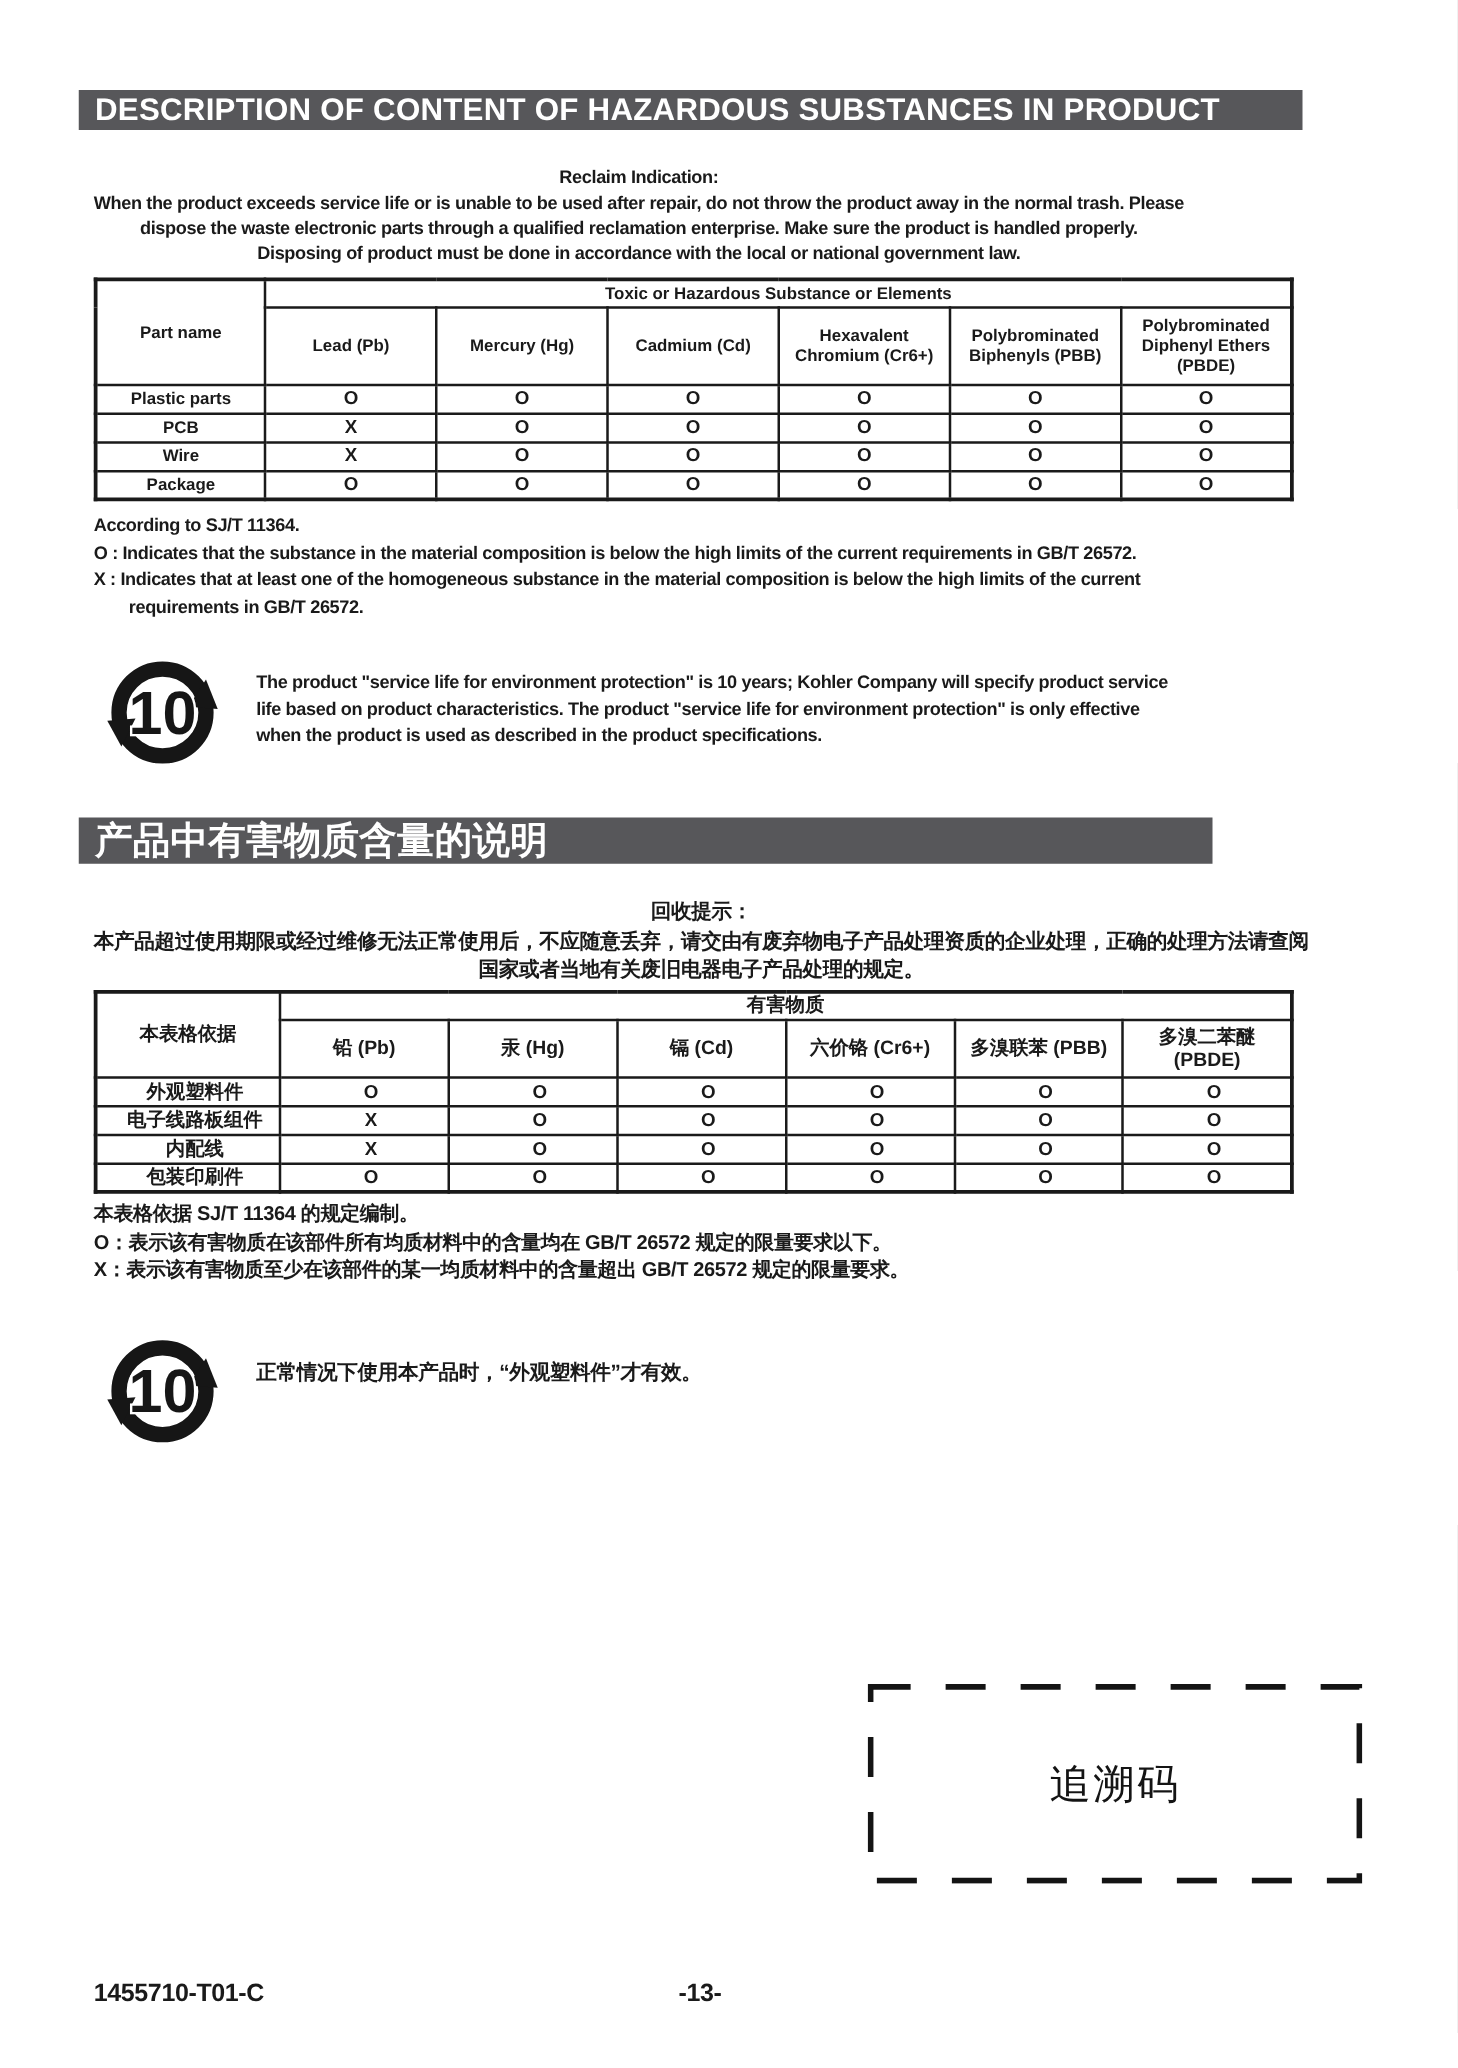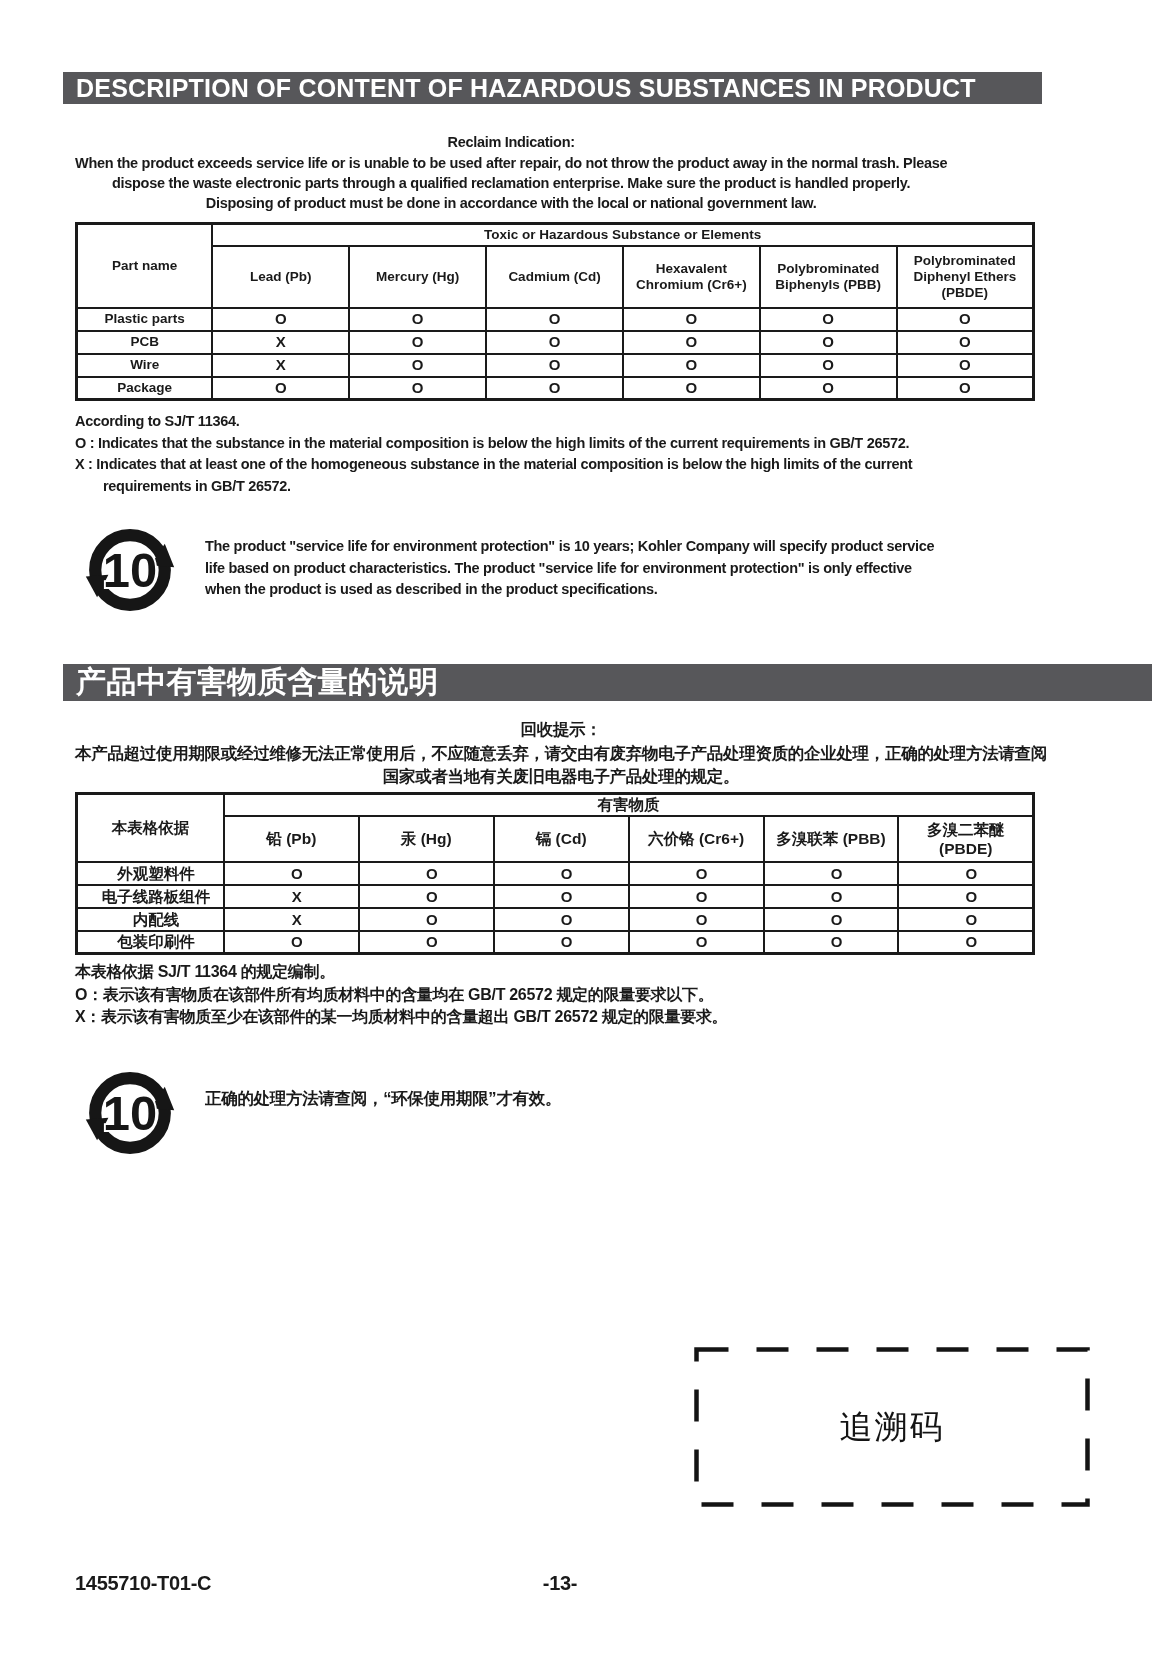--- a/index.html
+++ b/index.html
@@ -2,21 +2,21 @@
 <html><head>
 <meta charset="utf-8">
 <style>
   html,body{margin:0;padding:0;background:#e8e8e8;}
   .page{position:relative;width:1166px;height:1654px;background:#ffffff;margin:0 auto;
         font-family:"Liberation Sans","DejaVu Sans",sans-serif;color:#1a1a1a;overflow:hidden;}
   .abs{position:absolute;}
   .titlebar{background:#57575a;color:#ffffff;font-weight:bold;display:flex;align-items:center;
             padding-left:13px;letter-spacing:0.2px;box-sizing:border-box;}
   .bar-en{left:63px;top:72px;width:979px;height:32px;font-size:25px;}
-  .bar-zh{left:63px;top:654px;width:1089px;height:37px;font-size:30px;margin-top:10px;}
+  .bar-zh{left:63px;top:654px;width:907px;height:37px;font-size:30px;}
   .para{font-weight:bold;letter-spacing:-0.3px;}
   .para .ln{white-space:nowrap;text-align:center;}
   .h-en{left:75px;top:132px;font-size:14.5px;line-height:20px;}
   .h-zh{left:75px;top:718px;font-size:16.5px;line-height:23px;}
   .heading{margin-bottom:1px;}
   .notes{font-weight:bold;letter-spacing:-0.3px;}
   .notes .ln{white-space:nowrap;}
   .notes-en{left:75px;top:411px;font-size:14.5px;line-height:21.5px;}
   .notes-zh{left:75px;top:961px;font-size:16px;line-height:22.5px;}
   .indent{padding-left:28px;}
@@ -37,21 +37,21 @@
   .logo{width:94px;height:94px;}
   .logo-en{left:83px;top:523px;}
   .logo-zh{left:83px;top:1066px;}
   .svc{font-weight:bold;letter-spacing:-0.3px;}
   .svc .ln{white-space:nowrap;}
   .svc-en{left:205px;top:536px;font-size:14.5px;line-height:21.5px;}
   .svc-zh{left:205px;top:1085px;font-size:16.5px;line-height:26px;}
   .tracebox{left:694px;top:1347px;width:396px;height:160px;}
   .tracelabel{left:694px;top:1347px;width:396px;height:160px;display:flex;align-items:center;
               justify-content:center;font-size:33px;letter-spacing:2px;color:#141414;}
-  .foot{font-weight:bold;font-size:20px;letter-spacing:-0.3px;}
+  .foot{font-weight:bold;font-size:20px;letter-spacing:-0.3px;margin-top:12px;}
   .foot-doc{left:75px;top:1572px;}
   .foot-page{left:470px;top:1572px;width:180px;text-align:center;}
 </style>
 </head>
 <body>
 
 <div class="page">
 
   <div class="abs titlebar bar-en">DESCRIPTION OF CONTENT OF HAZARDOUS SUBSTANCES IN PRODUCT</div>
 
@@ -221,21 +221,21 @@
   </div>
 
   <svg class="abs logo logo-zh" viewBox="0 0 100 100">
     <circle cx="50" cy="50" r="37" fill="none" stroke="#161616" stroke-width="13"></circle>
     <polygon points="3,57 27,55 15,79" fill="#161616"></polygon>
     <polygon points="72,45 97,47 87,22" fill="#161616"></polygon>
     <text x="50" y="68" font-size="52" font-weight="bold" text-anchor="middle" fill="#161616" stroke="#ffffff" stroke-width="4" paint-order="stroke">10</text>
   </svg>
 
   <div class="abs svc svc-zh">
-    <div class="ln">正确的处理方法请查阅，“环保使用期限”才有效。</div>
+    <div class="ln">正常情况下使用本产品时，“外观塑料件”才有效。</div>
   </div>
 
   <svg class="abs tracebox" viewBox="0 0 396 160">
     <rect x="2.5" y="2.5" width="391" height="155" fill="none" stroke="#141414" stroke-width="4.5" stroke-dasharray="32 28"></rect>
   </svg>
   <div class="abs tracelabel">追溯码</div>
 
   <div class="abs foot foot-doc">1455710-T01-C</div>
   <div class="abs foot foot-page">-13-</div>
 

